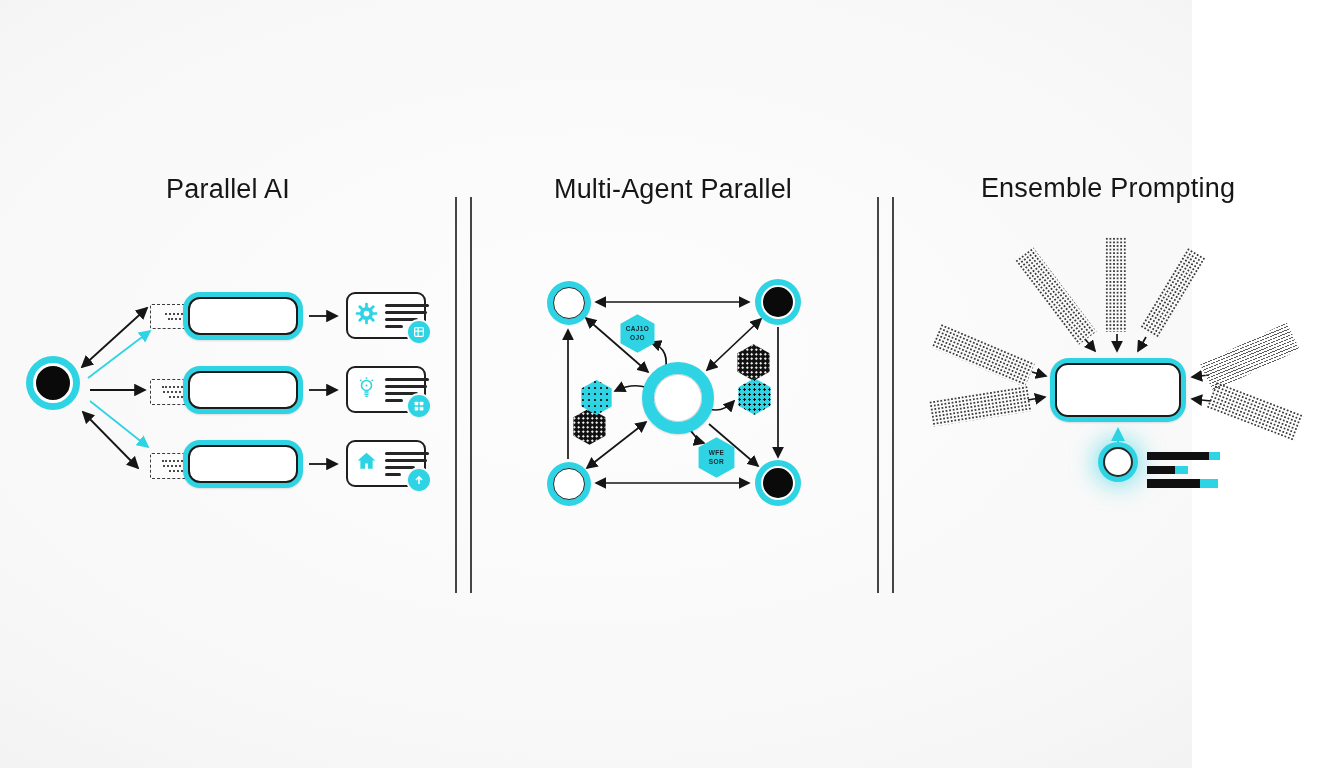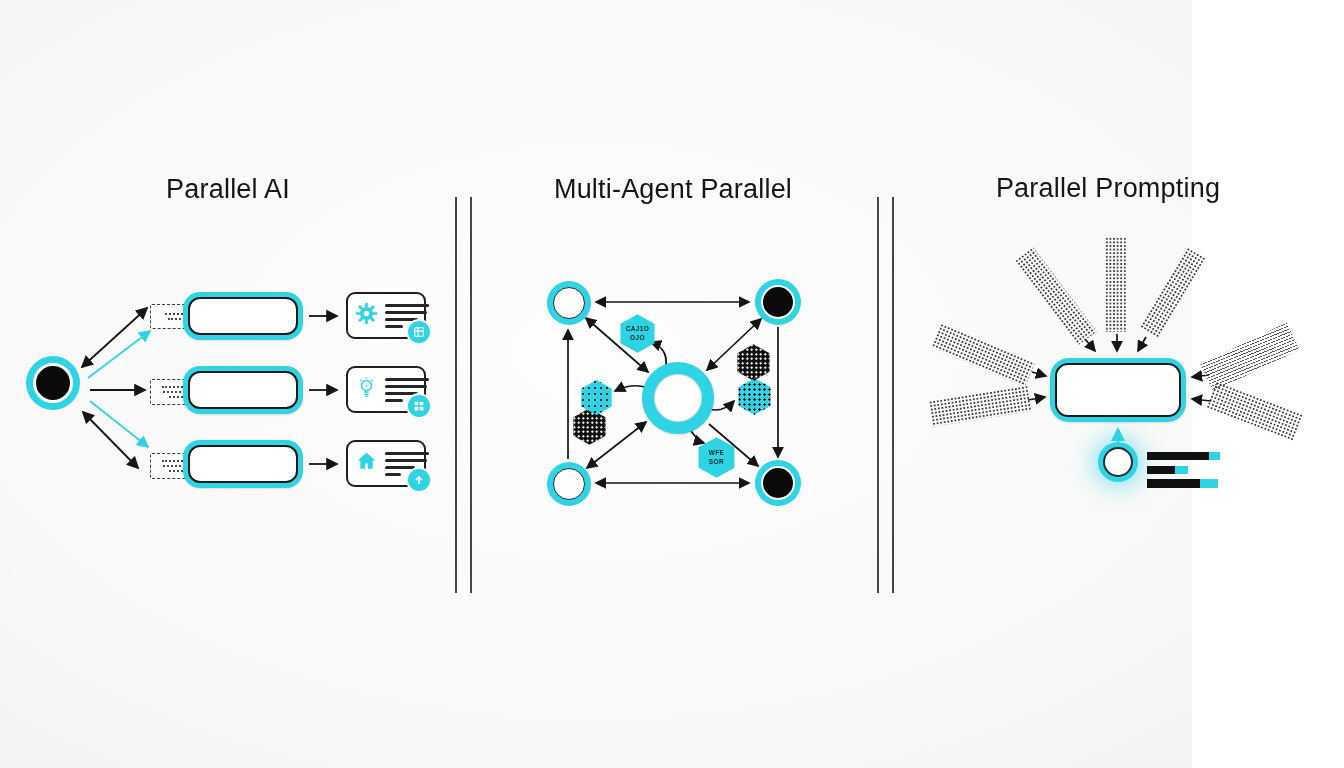--- a/index.html
+++ b/index.html
@@ -87,21 +87,21 @@
   .bar .seg-black{background:#101010;height:100%;}
   .bar .seg-cyan{background:#2ed4e3;height:100%;}
 </style>
 </head>
 <body>
 
 <div id="stage">
 
   <div class="title" style="left:228px;top:174px;">Parallel AI</div>
   <div class="title" style="left:673px;top:174px;">Multi-Agent Parallel</div>
-  <div class="title" style="left:1108px;top:173px;">Parallel Prompting</div>
+  <div class="title" style="left:1108px;top:173px;">Ensemble Prompting</div>
 
   <div class="divline" style="left:455px;"></div>
   <div class="divline" style="left:470px;"></div>
   <div class="divline" style="left:877px;"></div>
   <div class="divline" style="left:892px;"></div>
 
   <svg class="overlay" width="1344" height="768" viewBox="0 0 1344 768">
     <defs>
       <marker id="mb" orient="auto-start-reverse" markerWidth="7" markerHeight="7" refX="6" refY="3.5">
         <path d="M0,0L7,3.5L0,7z" fill="#151515"></path>

